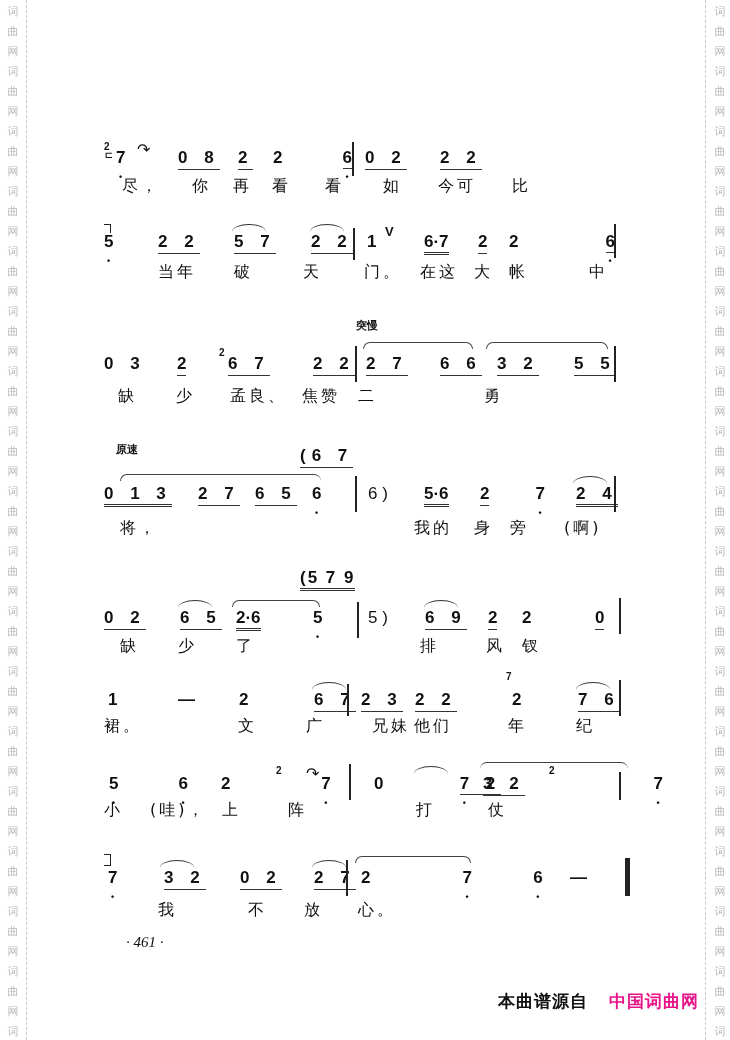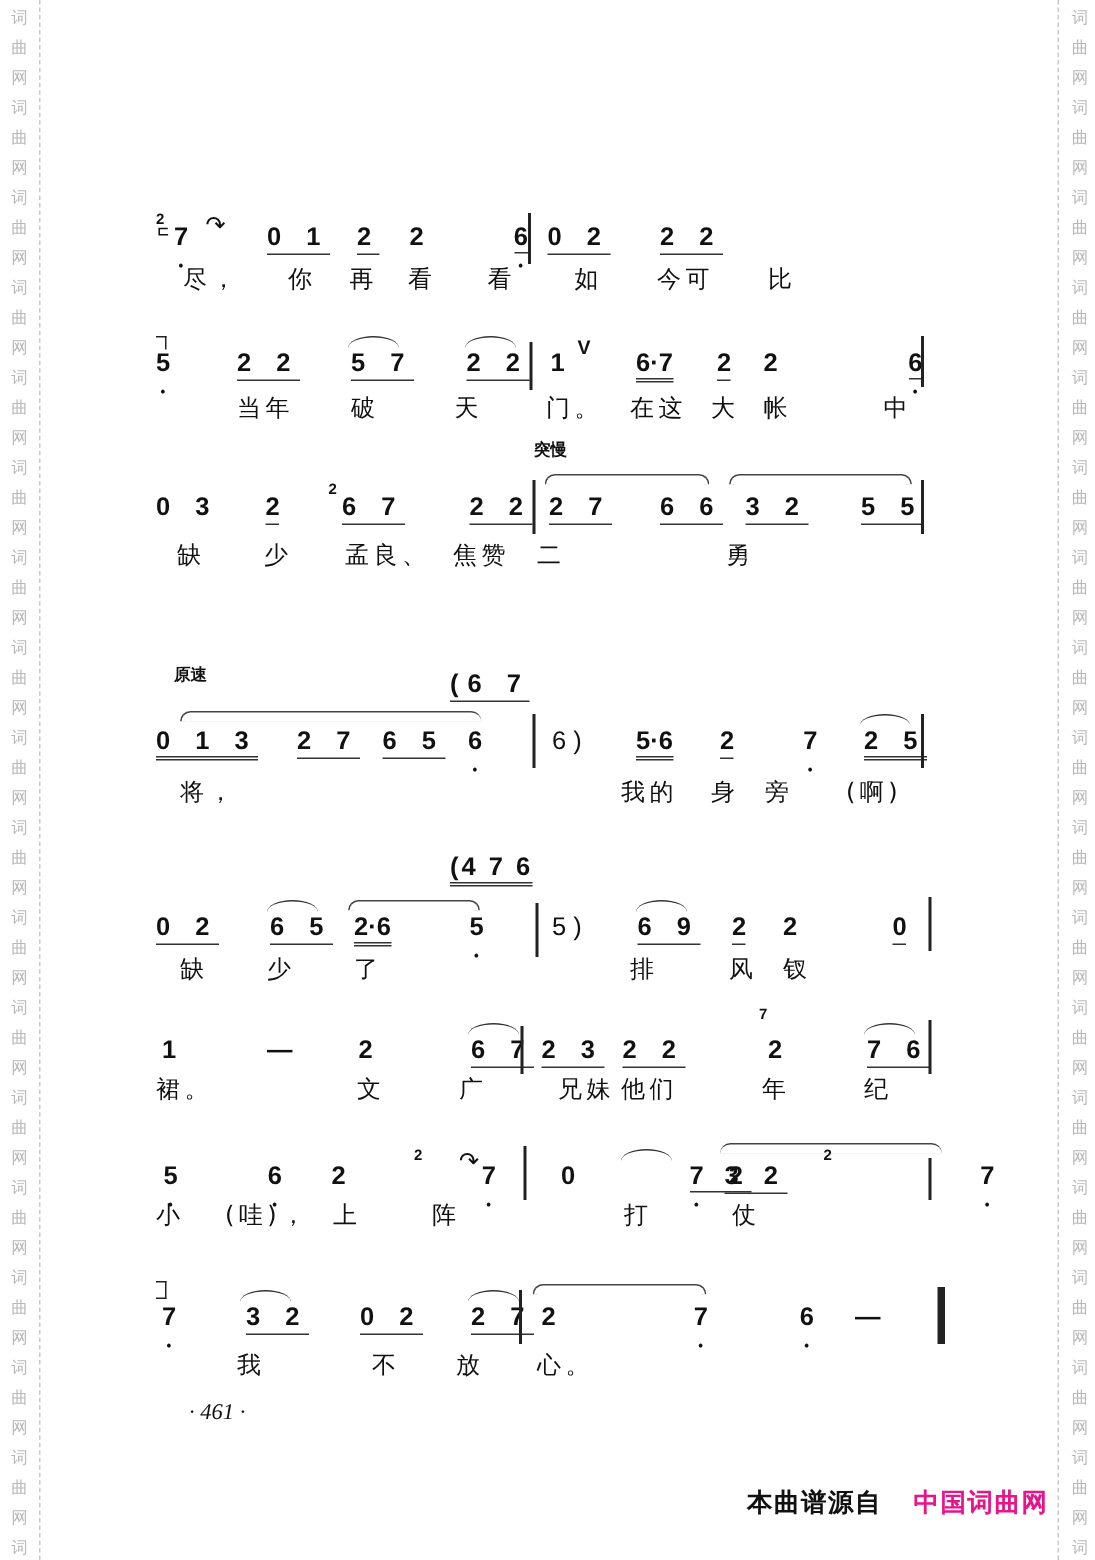--- a/index.html
+++ b/index.html
@@ -214,21 +214,21 @@
     <div class="wm-group" style="top: 1022px;">
       <span class="wm-char" style="color: rgb(185, 185, 185);">词</span>
     </div>
   </div>
 
 <div class="row" style="top:140px">
   <span class="grace" style="left:104px;top:2px">2</span>
   <span class="grace" style="left:104px;top:11px">ㄷ</span>
   <span class="tok dot-below" style="left:116px;top:8px">7</span>
   <span style="position:absolute;left:137px;top:0px;font-size:16px">↷</span>
-  <span class="tok num ul1" style="left:178px;top:8px">0 1</span>
+  <span class="tok num ul1" style="left:178px;top:8px">0 8</span>
   <span class="tok num ul1" style="left:238px;top:8px">2</span>
   <span class="tok" style="left:273px;top:8px">2</span>
   <span class="tok ul1 dot-below" style="left:328px;top:8px">6</span>
   <div class="bar" style="left:352px;top:2px;height:34px"></div>
   <span class="tok num ul1" style="left:365px;top:8px">0 2</span>
   <span class="tok num ul1" style="left:440px;top:8px">2 2</span>
   <span class="lyric" style="left:122px;top:36px">尽，</span>
   <span class="lyric" style="left:192px;top:36px">你</span>
   <span class="lyric" style="left:233px;top:36px">再</span>
   <span class="lyric" style="left:272px;top:36px">看</span>
@@ -257,21 +257,21 @@
   <span class="lyric" style="left:158px;top:40px">当年</span>
   <span class="lyric" style="left:234px;top:40px">破</span>
   <span class="lyric" style="left:303px;top:40px">天</span>
   <span class="lyric" style="left:364px;top:40px">门。</span>
   <span class="lyric" style="left:420px;top:40px">在这</span>
   <span class="lyric" style="left:474px;top:40px">大</span>
   <span class="lyric" style="left:509px;top:40px">帐</span>
   <span class="lyric" style="left:589px;top:40px">中</span>
 </div>
 
-<div class="row" style="top:288px">
+<div class="row" style="top:314px">
   <span class="tempo" style="left:356px;top:4px">突慢</span>
   <span class="tok num" style="left:104px;top:40px">0 3</span>
   <span class="tok ul1" style="left:177px;top:40px">2</span>
   <span class="grace" style="left:219px;top:34px">2</span>
   <span class="tok num ul1" style="left:228px;top:40px">6 7</span>
   <span class="tok num ul1" style="left:313px;top:40px">2 2</span>
   <div class="bar" style="left:355px;top:32px;height:36px"></div>
   <div class="phrase" style="left:363px;top:28px;width:108px"></div>
   <span class="tok num ul1" style="left:366px;top:40px">2 7</span>
   <span class="tok num ul1" style="left:440px;top:40px">6 6</span>
@@ -294,31 +294,31 @@
   <span class="tok num ul2" style="left:104px;top:46px">0 1 3</span>
   <span class="tok num ul1" style="left:198px;top:46px">2 7</span>
   <span class="tok num ul1" style="left:255px;top:46px">6 5</span>
   <span class="tok dot-below" style="left:312px;top:46px">6</span>
   <div class="bar" style="left:355px;top:38px;height:36px"></div>
   <span class="tok" style="left:368px;top:46px;font-weight:normal">6 )</span>
   <span class="tok ul2" style="left:424px;top:46px">5·6</span>
   <span class="tok ul1" style="left:480px;top:46px">2</span>
   <span class="tok dot-below" style="left:521px;top:46px">7</span>
   <div class="slur" style="left:573px;top:38px;width:34px"></div>
-  <span class="tok num ul2" style="left:576px;top:46px">2 5</span>
+  <span class="tok num ul2" style="left:576px;top:46px">2 4</span>
   <div class="bar" style="left:614px;top:38px;height:36px"></div>
   <span class="lyric" style="left:120px;top:80px">将，</span>
   <span class="lyric" style="left:414px;top:80px">我的</span>
   <span class="lyric" style="left:474px;top:80px">身</span>
   <span class="lyric" style="left:510px;top:80px">旁</span>
   <span class="lyric" style="left:564px;top:80px">(啊)</span>
 </div>
 
 <div class="row" style="top:568px">
-  <span class="tok ul2" style="left:300px;top:0px;letter-spacing:2px">(4 7 6</span>
+  <span class="tok ul2" style="left:300px;top:0px;letter-spacing:2px">(5 7 9</span>
   <span class="tok num ul1" style="left:104px;top:40px">0 2</span>
   <div class="slur" style="left:178px;top:32px;width:34px"></div>
   <span class="tok num ul1" style="left:180px;top:40px">6 5</span>
   <div class="phrase" style="left:232px;top:32px;width:86px"></div>
   <span class="tok ul2" style="left:236px;top:40px">2·6</span>
   <span class="tok dot-below" style="left:313px;top:40px">5</span>
   <div class="bar" style="left:357px;top:34px;height:36px"></div>
   <span class="tok" style="left:368px;top:40px;font-weight:normal">5 )</span>
   <div class="slur" style="left:424px;top:32px;width:34px"></div>
   <span class="tok num ul1" style="left:425px;top:40px">6 9</span>

